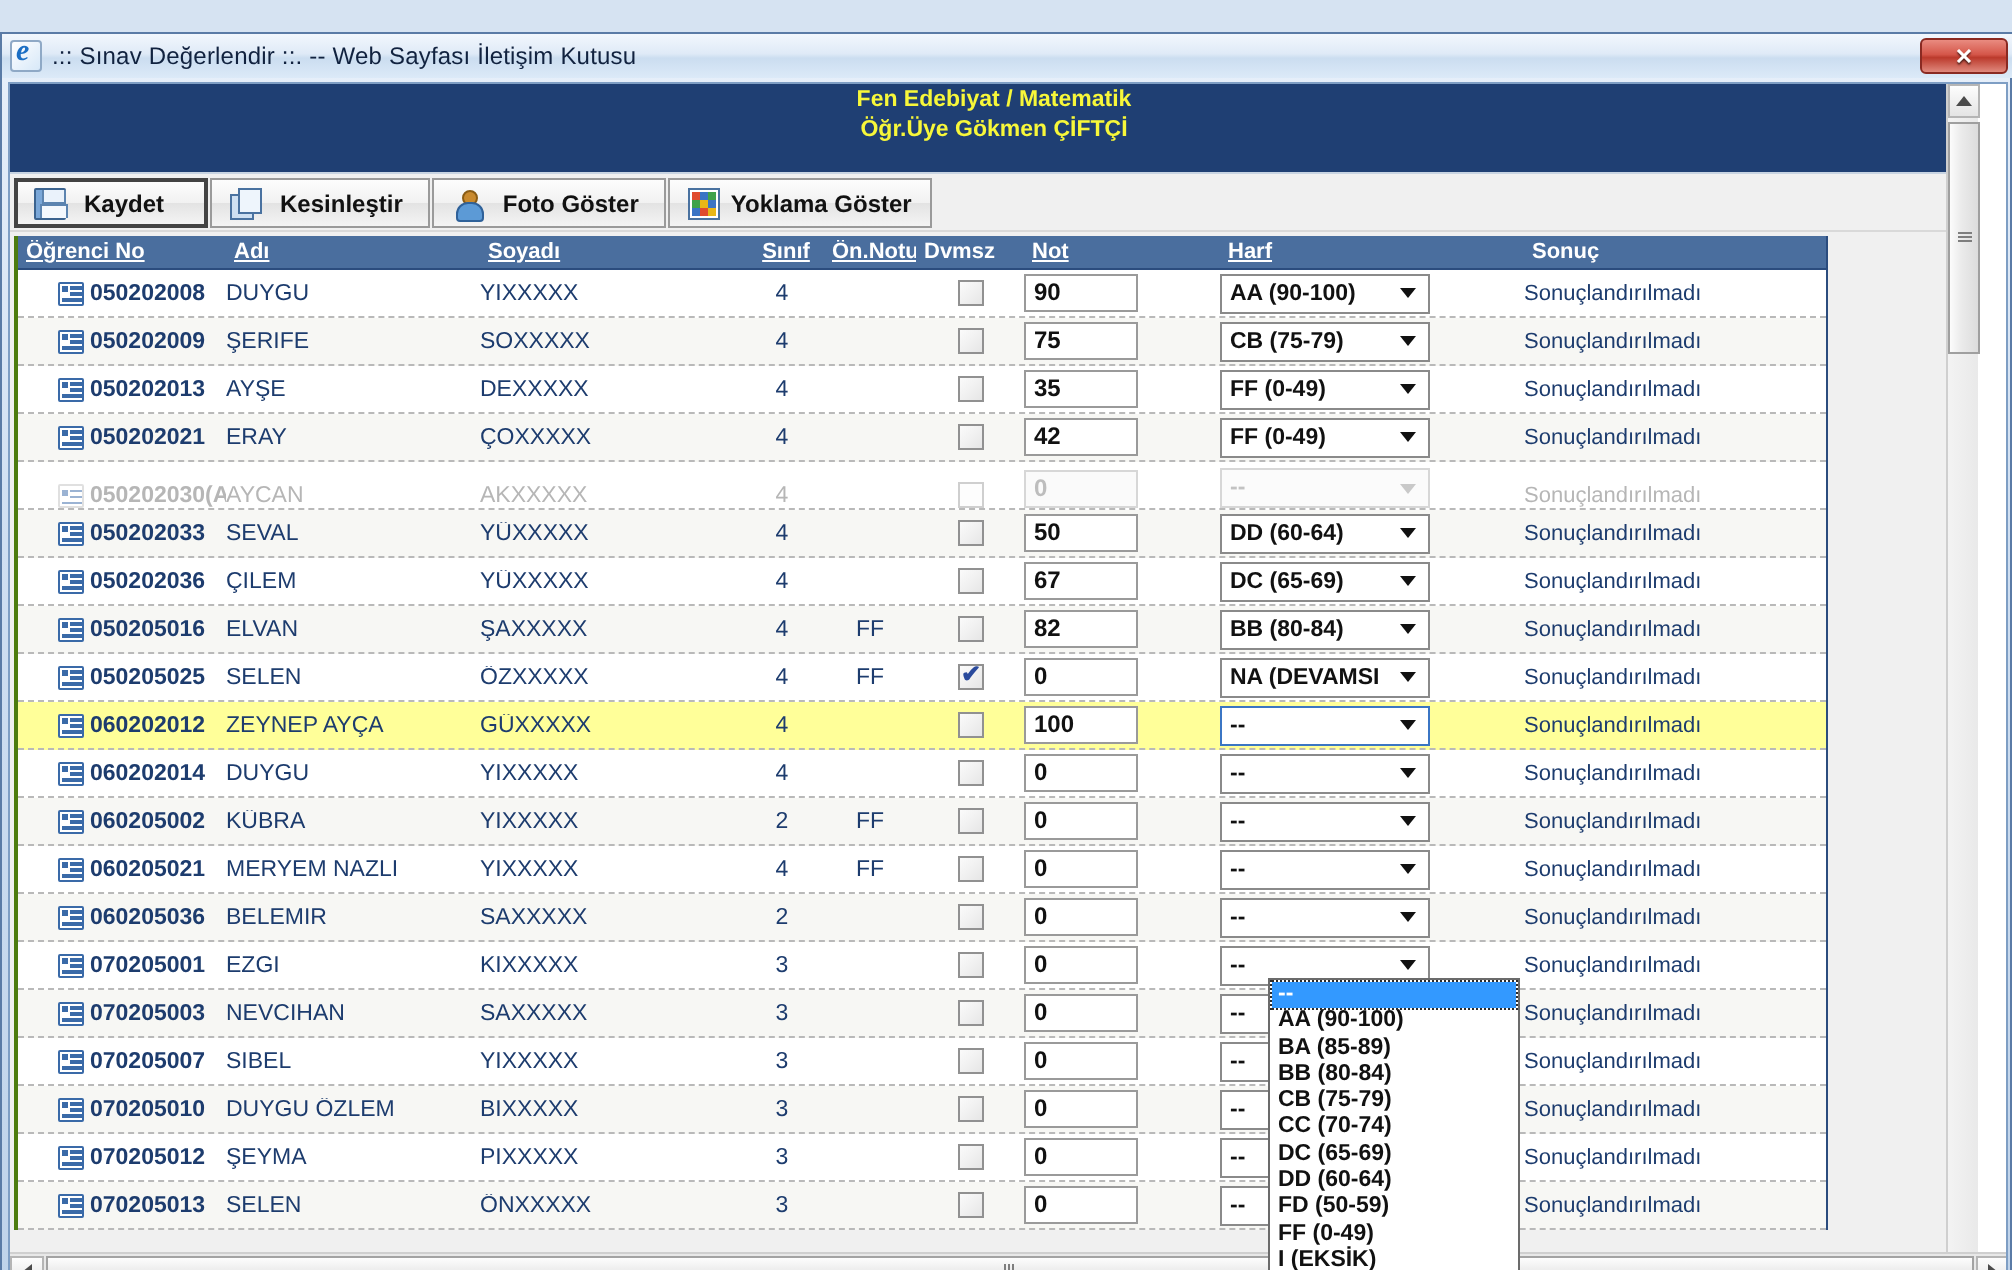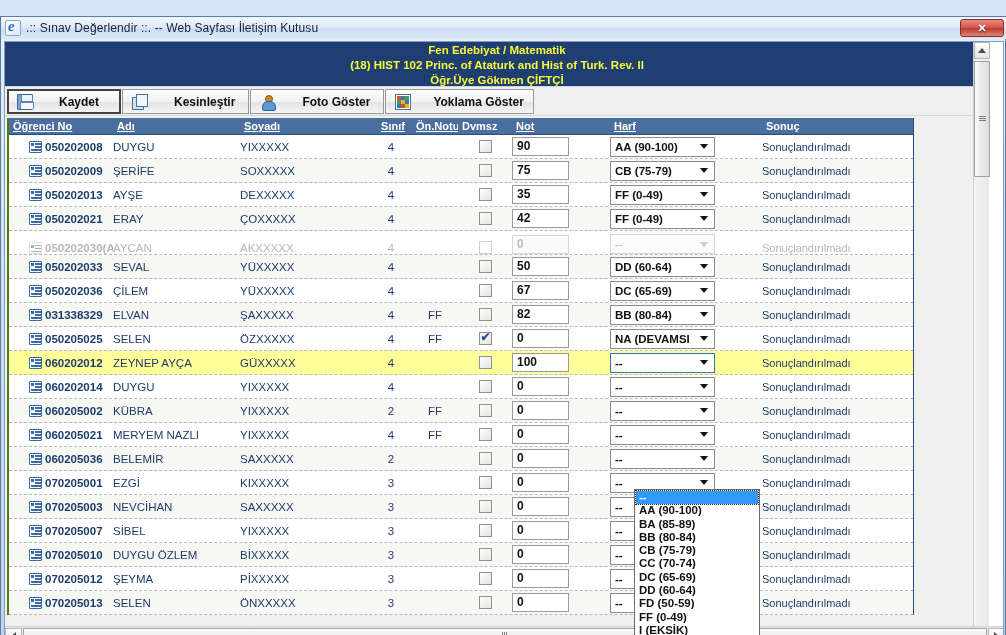--- a/index.html
+++ b/index.html
@@ -78,21 +78,21 @@
 
   
   #toolbar {
     height: 29px; width: 984px;
     background: #f0f0f0;
     display: flex; align-items: stretch;
     padding: 2px 0 0 2px;
     border-bottom: 1px solid #d9d9d9;
   }
   .tbtn {
-    display: flex; align-items: center; gap: 22px;
+    display: flex; align-items: center; gap: 5px;
     height: 25px;
     padding: 0 9px;
     margin-right: 1px;
     background: linear-gradient(to bottom,#fdfdfd 0%, #f1f1f1 50%, #e3e3e3 51%, #f4f4f4 100%);
     border: 1px solid #9a9a9a;
     font-size: 12px; font-weight: bold; color: #111;
     cursor: pointer;
     white-space: nowrap;
   }
   .tbtn.primary { border: 2px solid #444; padding: 0 16px 0 8px; }
@@ -283,21 +283,20 @@
     <div id="close-btn">
       <span>✕</span>
     </div>
   </div>
 
   <div id="page">
     <div id="content">
 
       <div id="banner">
         <div>Fen Edebiyat / Matematik</div>
-        <div>(18) HIST 102 Princ. of Ataturk and Hist of Turk. Rev. II</div>
         <div>Öğr.Üye Gökmen ÇİFTÇİ</div>
       </div>
 
       <div id="toolbar">
         <div class="tbtn primary">
           <span class="ico ico-save"></span>
           <span class="lbl">Kaydet</span>
         </div>
         <div class="tbtn">
           <span class="ico ico-stack"></span>
@@ -488,21 +487,21 @@
                   <div class="sel-box">
                     <span>DC (65-69)</span>
                     <span class="arw"></span>
                   </div>
                 </div>
                 <div class="c c-sonuc">Sonuçlandırılmadı</div>
               </div>
               <div class="row alt">
                 <div class="c c-no">
                   <span class="ico-card"></span>
-                  <span class="no-txt">031338329</span>
+                  <span class="no-txt">050205016</span>
                 </div>
                 <div class="c c-ad">ELVAN</div>
                 <div class="c c-soy">ŞAXXXXX</div>
                 <div class="c c-sinif">4</div>
                 <div class="c c-on">FF</div>
                 <div class="c c-dvm">
                   <span class="cbx"></span>
                 </div>
                 <div class="c c-not">
                   <div class="numbox">82</div>

